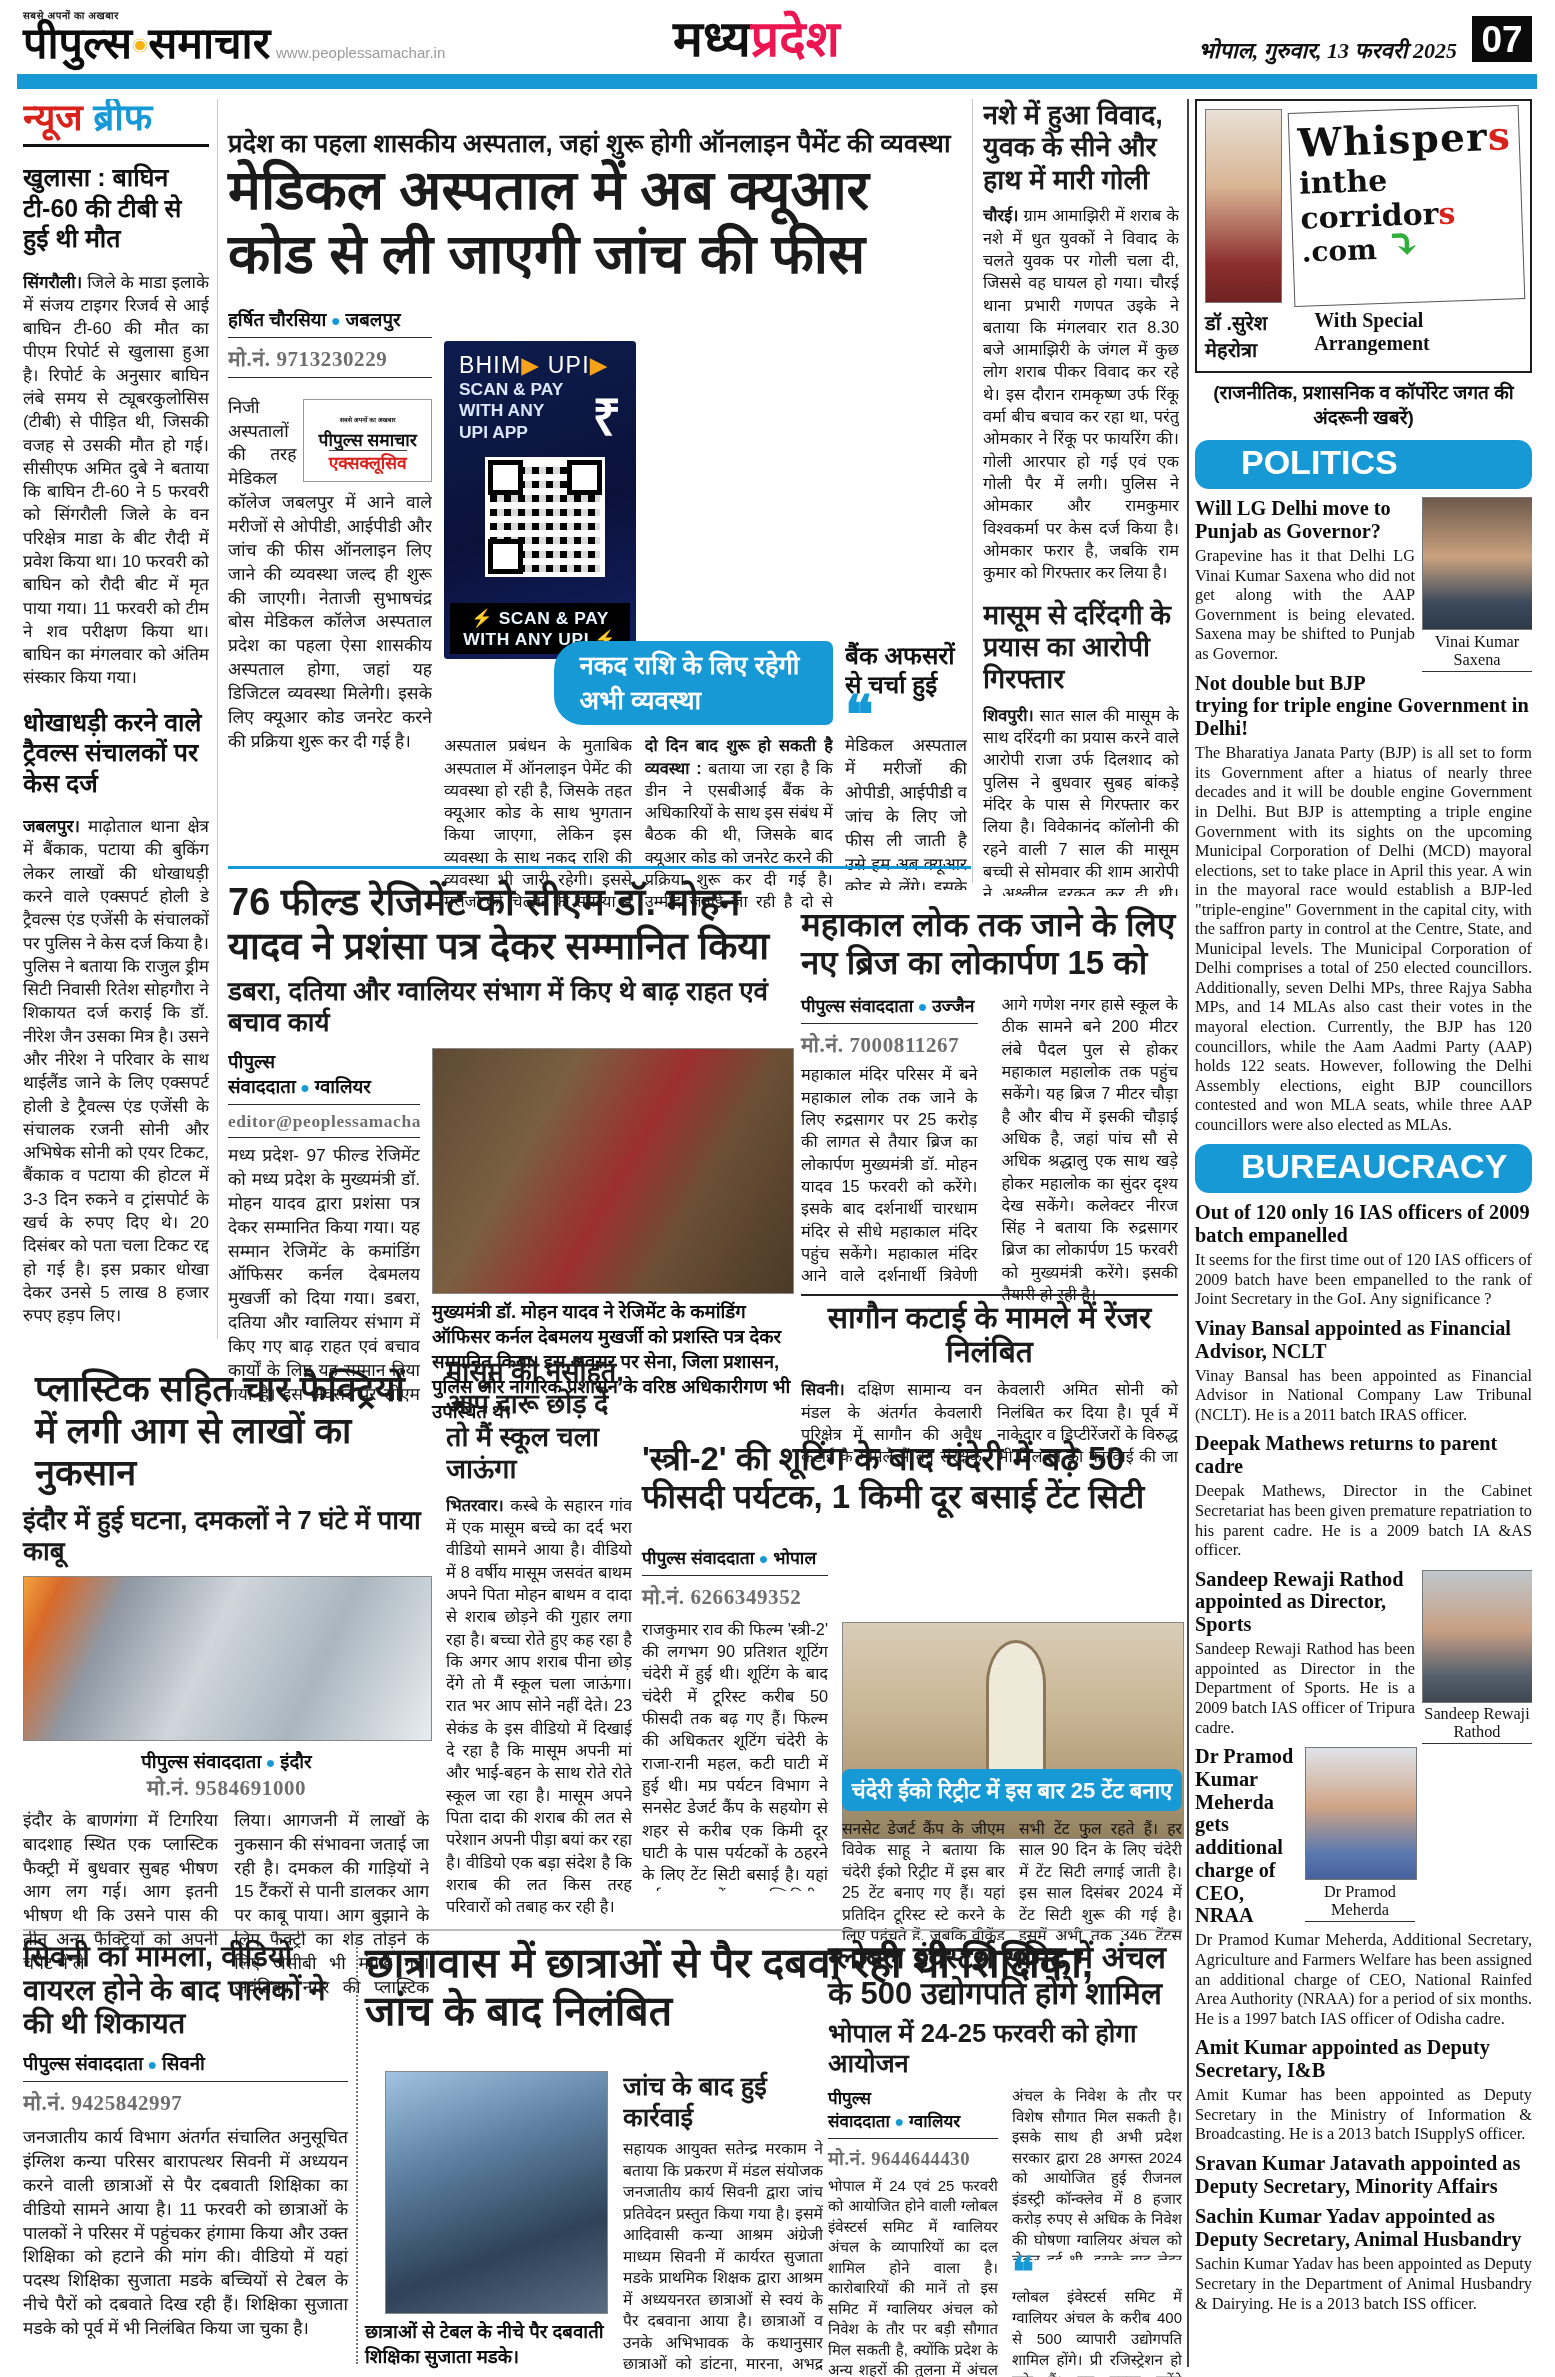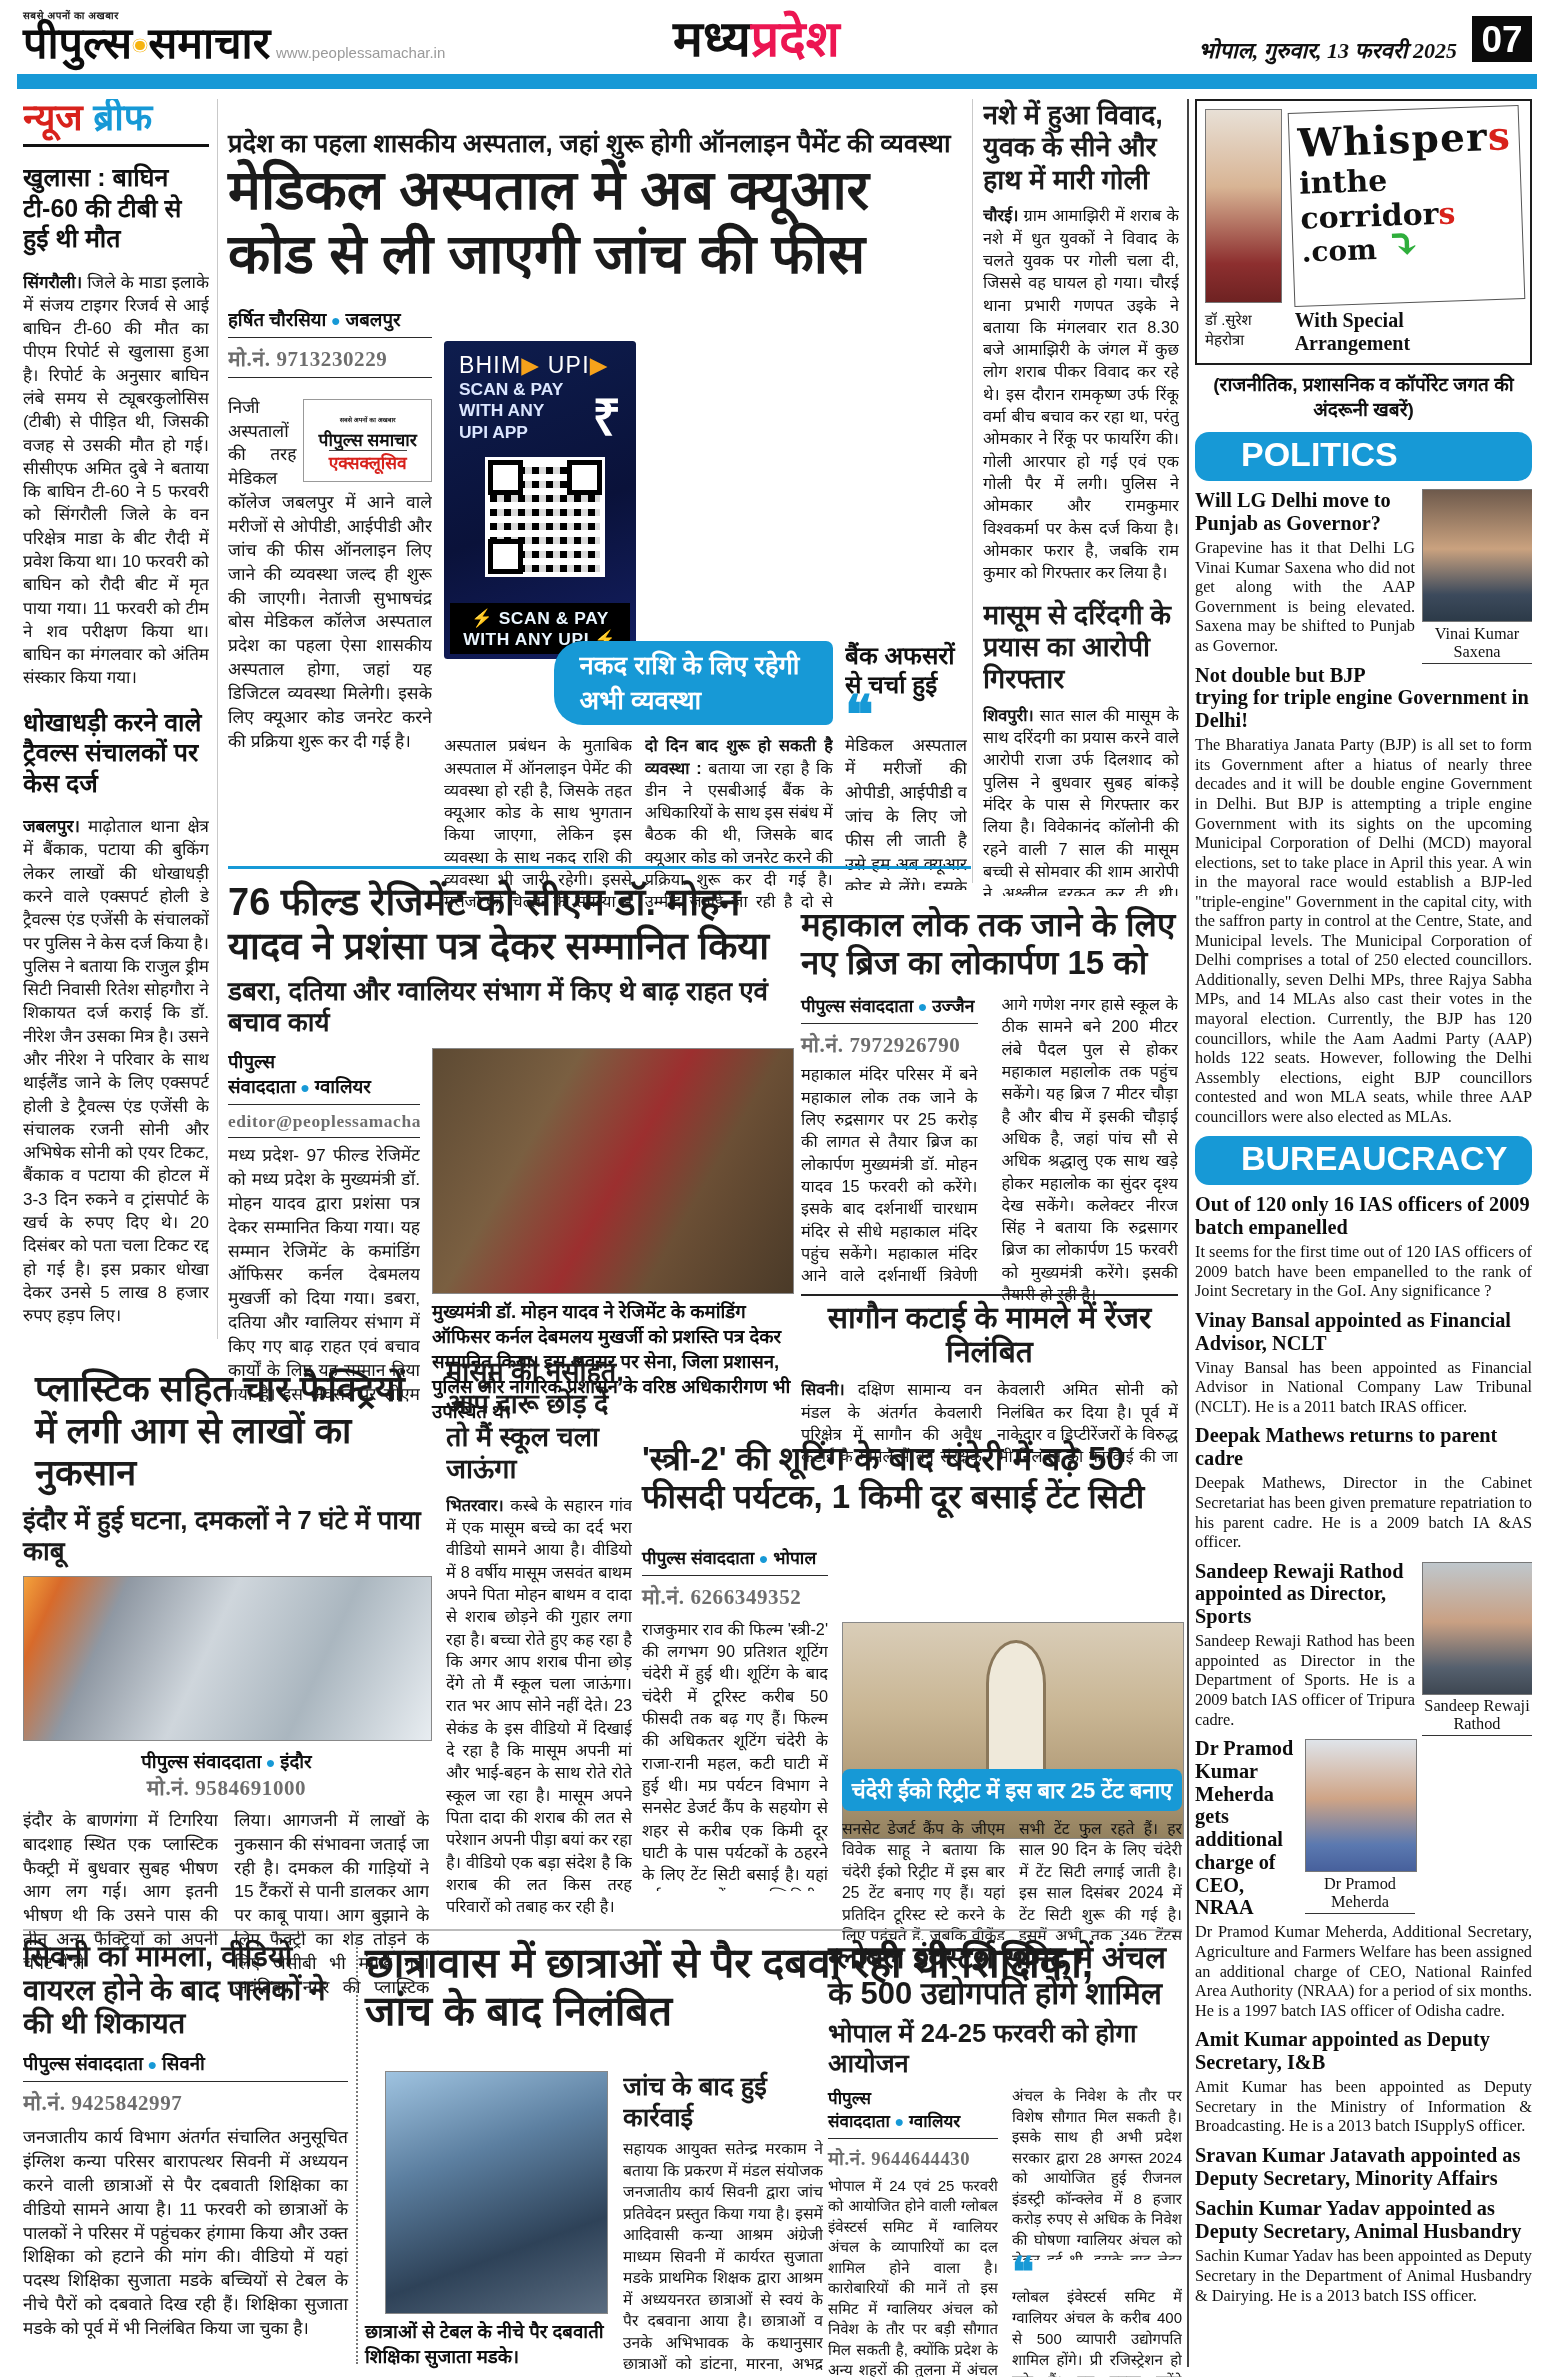--- a/index.html
+++ b/index.html
@@ -80,21 +80,21 @@
   .face-c{background:linear-gradient(180deg,#bfc7cc 0%,#c9a083 45%,#55606e 80%,#3e4752 100%);}
   .face-d{background:linear-gradient(180deg,#dfe4ea 0%,#cfa486 45%,#5b79b0 80%,#47609c 100%);}
   
   .wbox{border:2.3px solid #1d1d1d;padding:8.1px;}
   .wlogo{border:1.7px solid #555;transform:rotate(-2deg);padding:5.8px 8.1px;background:#fff;}
   .wl1{font-size:39px;font-weight:800;font-family:"DejaVu Serif",serif;letter-spacing:1.2px;}
   .wl1 .rs{color:#d8221c;}
   .wl2{font-size:30px;font-weight:800;font-family:"DejaVu Serif",serif;}
   .wl3{font-size:28px;font-weight:800;font-family:"DejaVu Serif",serif;}
   .warrow{color:#2fae3c;font-size:41px;font-weight:900;line-height:.6;}
-  .wcap{font-size:15px;font-weight:400;}
+  .wcap{font-size:20px;font-weight:700;}
   .wcap-en{font-family:"Liberation Serif",serif;font-size:20px;font-weight:700;}
   .wsub{font-size:19px;font-weight:800;text-align:center;line-height:1.3;}
   
   .ph-fire{background:linear-gradient(115deg,#f4a23c 0%,#d86a2a 8%,#8f98a3 22%,#cfd6dc 45%,#aab6bf 70%,#e8edf1 100%);border:0.6px solid #888;}
   .ph-cm{background:linear-gradient(120deg,#5d4a33 0%,#7a5f41 30%,#9c2f2f 52%,#6b4f35 70%,#4a3a28 100%);border:0.6px solid #888;}
   .ph-chanderi{background:linear-gradient(180deg,#d9cdb8 0%,#c9b694 40%,#b59f7c 70%,#93815f 100%);position:relative;border:0.6px solid #888;}
   .arch{position:absolute;left:42%;top:8%;width:16%;height:70%;background:#efe9da;border-radius:50% 50% 0 0/28% 28% 0 0;border:3.5px solid #8a775a;}
   .ph-cctv{background:linear-gradient(160deg,#9fc3e0 0%,#5c7fa0 35%,#2e4258 70%,#5a6c80 100%);border:0.6px solid #888;}
   .tent-title{background:#1799d6;color:#fff;font-size:22px;font-weight:900;border-radius:8.1px;text-align:center;padding:4.6px 0 7px 0;}
   .dotted-r{border-right:2.3px dotted #777;}
@@ -224,21 +224,21 @@
   </section>
 
   <section class="abs" style="left:801px;top:906px;width:377px;height:380px;">
     <h2 class="hi-h1" style="font-size:33px;margin:0;">महाकाल लोक तक जाने के लिए नए ब्रिज का लोकार्पण 15 को</h2>
     <div style="display:flex;gap:24px;margin-top:10.5px;">
       <div style="width:181px;">
         <div class="byline" style="font-size:17.4px;">
           <span>पीपुल्स संवाददाता</span><span class="dot">●</span><span>उज्जैन</span>
         </div>
         <hr class="brule">
-        <div class="phone">मो.नं. 7972926790</div>
+        <div class="phone">मो.नं. 7000811267</div>
         <p class="body-hi clip" style="font-size:16.3px;height:226px;margin:5.8px 0 0 0;">महाकाल मंदिर परिसर में बने महाकाल लोक तक जाने के लिए रुद्रसागर पर 25 करोड़ की लागत से तैयार ब्रिज का लोकार्पण मुख्यमंत्री डॉ. मोहन यादव 15 फरवरी को करेंगे। इसके बाद दर्शनार्थी चारधाम मंदिर से सीधे महाकाल मंदिर पहुंच सकेंगे। महाकाल मंदिर आने वाले दर्शनार्थी त्रिवेणी संग्रहालय से</p>
       </div>
       <p class="body-hi clip" style="width:181px;font-size:16.3px;height:325px;margin:0;">आगे गणेश नगर हासे स्कूल के ठीक सामने बने 200 मीटर लंबे पैदल पुल से होकर महाकाल महालोक तक पहुंच सकेंगे। यह ब्रिज 7 मीटर चौड़ा है और बीच में इसकी चौड़ाई अधिक है, जहां पांच सौ से अधिक श्रद्धालु एक साथ खड़े होकर महालोक का सुंदर दृश्य देख सकेंगे। कलेक्टर नीरज सिंह ने बताया कि रुद्रसागर ब्रिज का लोकार्पण 15 फरवरी को मुख्यमंत्री करेंगे। इसकी तैयारी हो रही है।</p>
     </div>
   </section>
 
   <section class="abs" style="left:801px;top:1294px;width:377px;height:142px;border-top:2.3px solid #222;padding-top:4.6px;">
     <h3 class="hi-h1" style="font-size:30px;margin:0;text-align:center;">सागौन कटाई के मामले में रेंजर निलंबित</h3>
     <div style="display:flex;gap:15px;margin-top:8.1px;">
       <p class="body-hi clip" style="width:181px;font-size:16.3px;height:87px;margin:0;"><b>सिवनी।</b> <span>दक्षिण सामान्य वन मंडल के अंतर्गत केवलारी परिक्षेत्र में सागौन की अवैध कटाई के मामले में वन संरक्षक सिवनी ने रेंजर</span></p>

